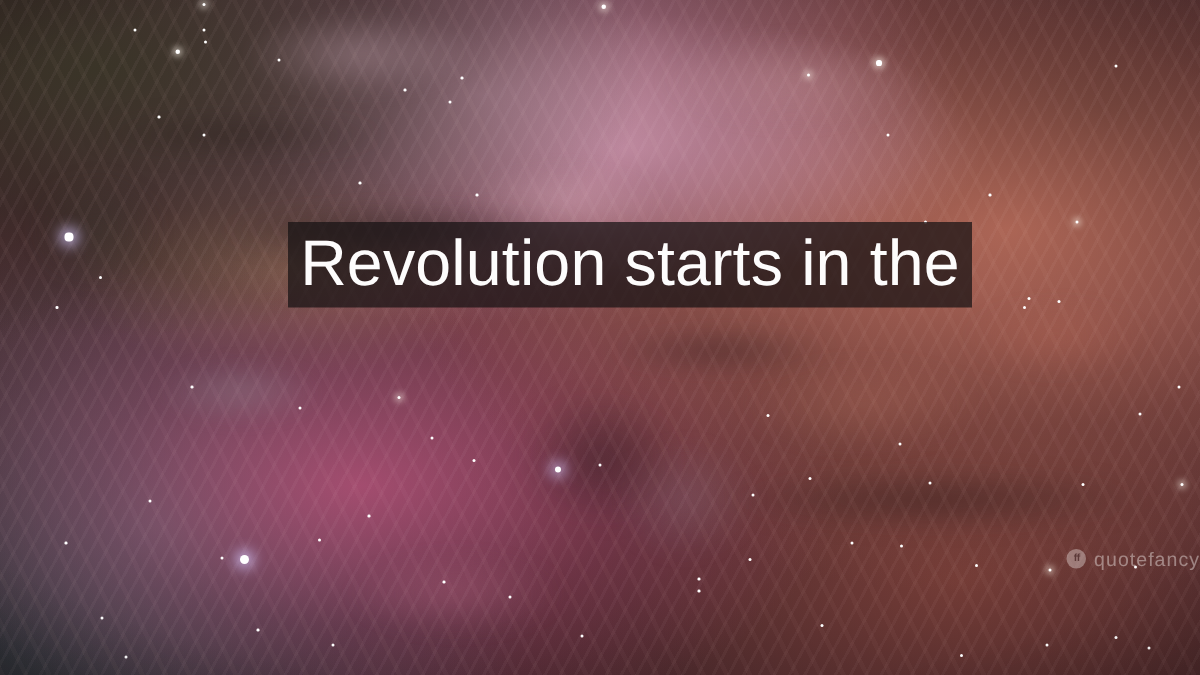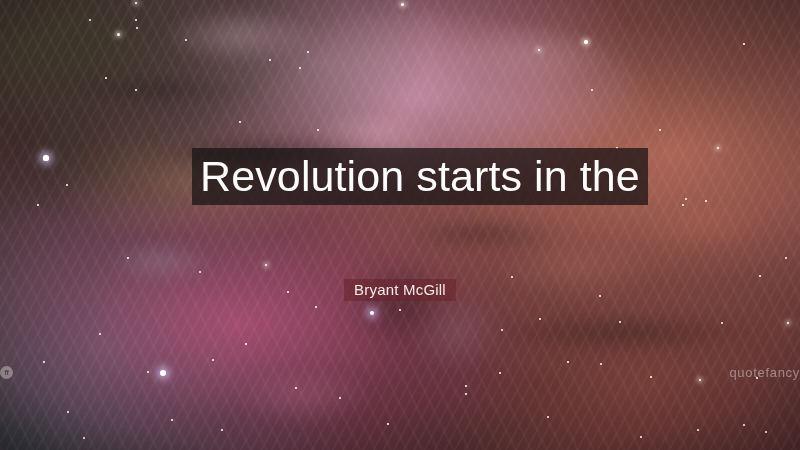--- a/index.html
+++ b/index.html
@@ -160,21 +160,21 @@
   }
 
   
   #watermark {
     position: absolute;
     left: 0;
     top: 365px;
     width: 800px;
     display: flex;
     align-items: center;
-    justify-content: space-between;
+    justify-content: flex-end;
     gap: 5px;
     opacity: 0.46;
   }
   #watermark-badge {
     width: 13px;
     height: 13px;
     border-radius: 50%;
     background: rgba(235,228,226,0.85);
     color: #4a3a3c;
     font-size: 7px;
@@ -270,22 +270,19 @@
       <div class="star" style="width: 1.8px; height: 1.8px; left: 171.1px; top: 419.1px;"></div>
       <div class="star" style="width: 2.2px; height: 2.2px; left: 618.9px; top: 320.9px;"></div>
       <div class="star" style="width: 2px; height: 2px; left: 547px; top: 416px;"></div>
     </div>
   <div class="layer" id="bg-vignette"></div>
 
   <div id="quote-block">
     <div class="quote-line" id="quote-line-1">Revolution starts in the</div><br>
   </div>
 
-  <div id="attribution-wrap">
-    <span id="attribution">Bryant McGill</span>
-  </div>
 
   <div id="watermark">
     <span id="watermark-badge">ff</span>
     <span id="watermark-text">quotefancy</span>
   </div>
 
 </div>
 
 </body></html>

